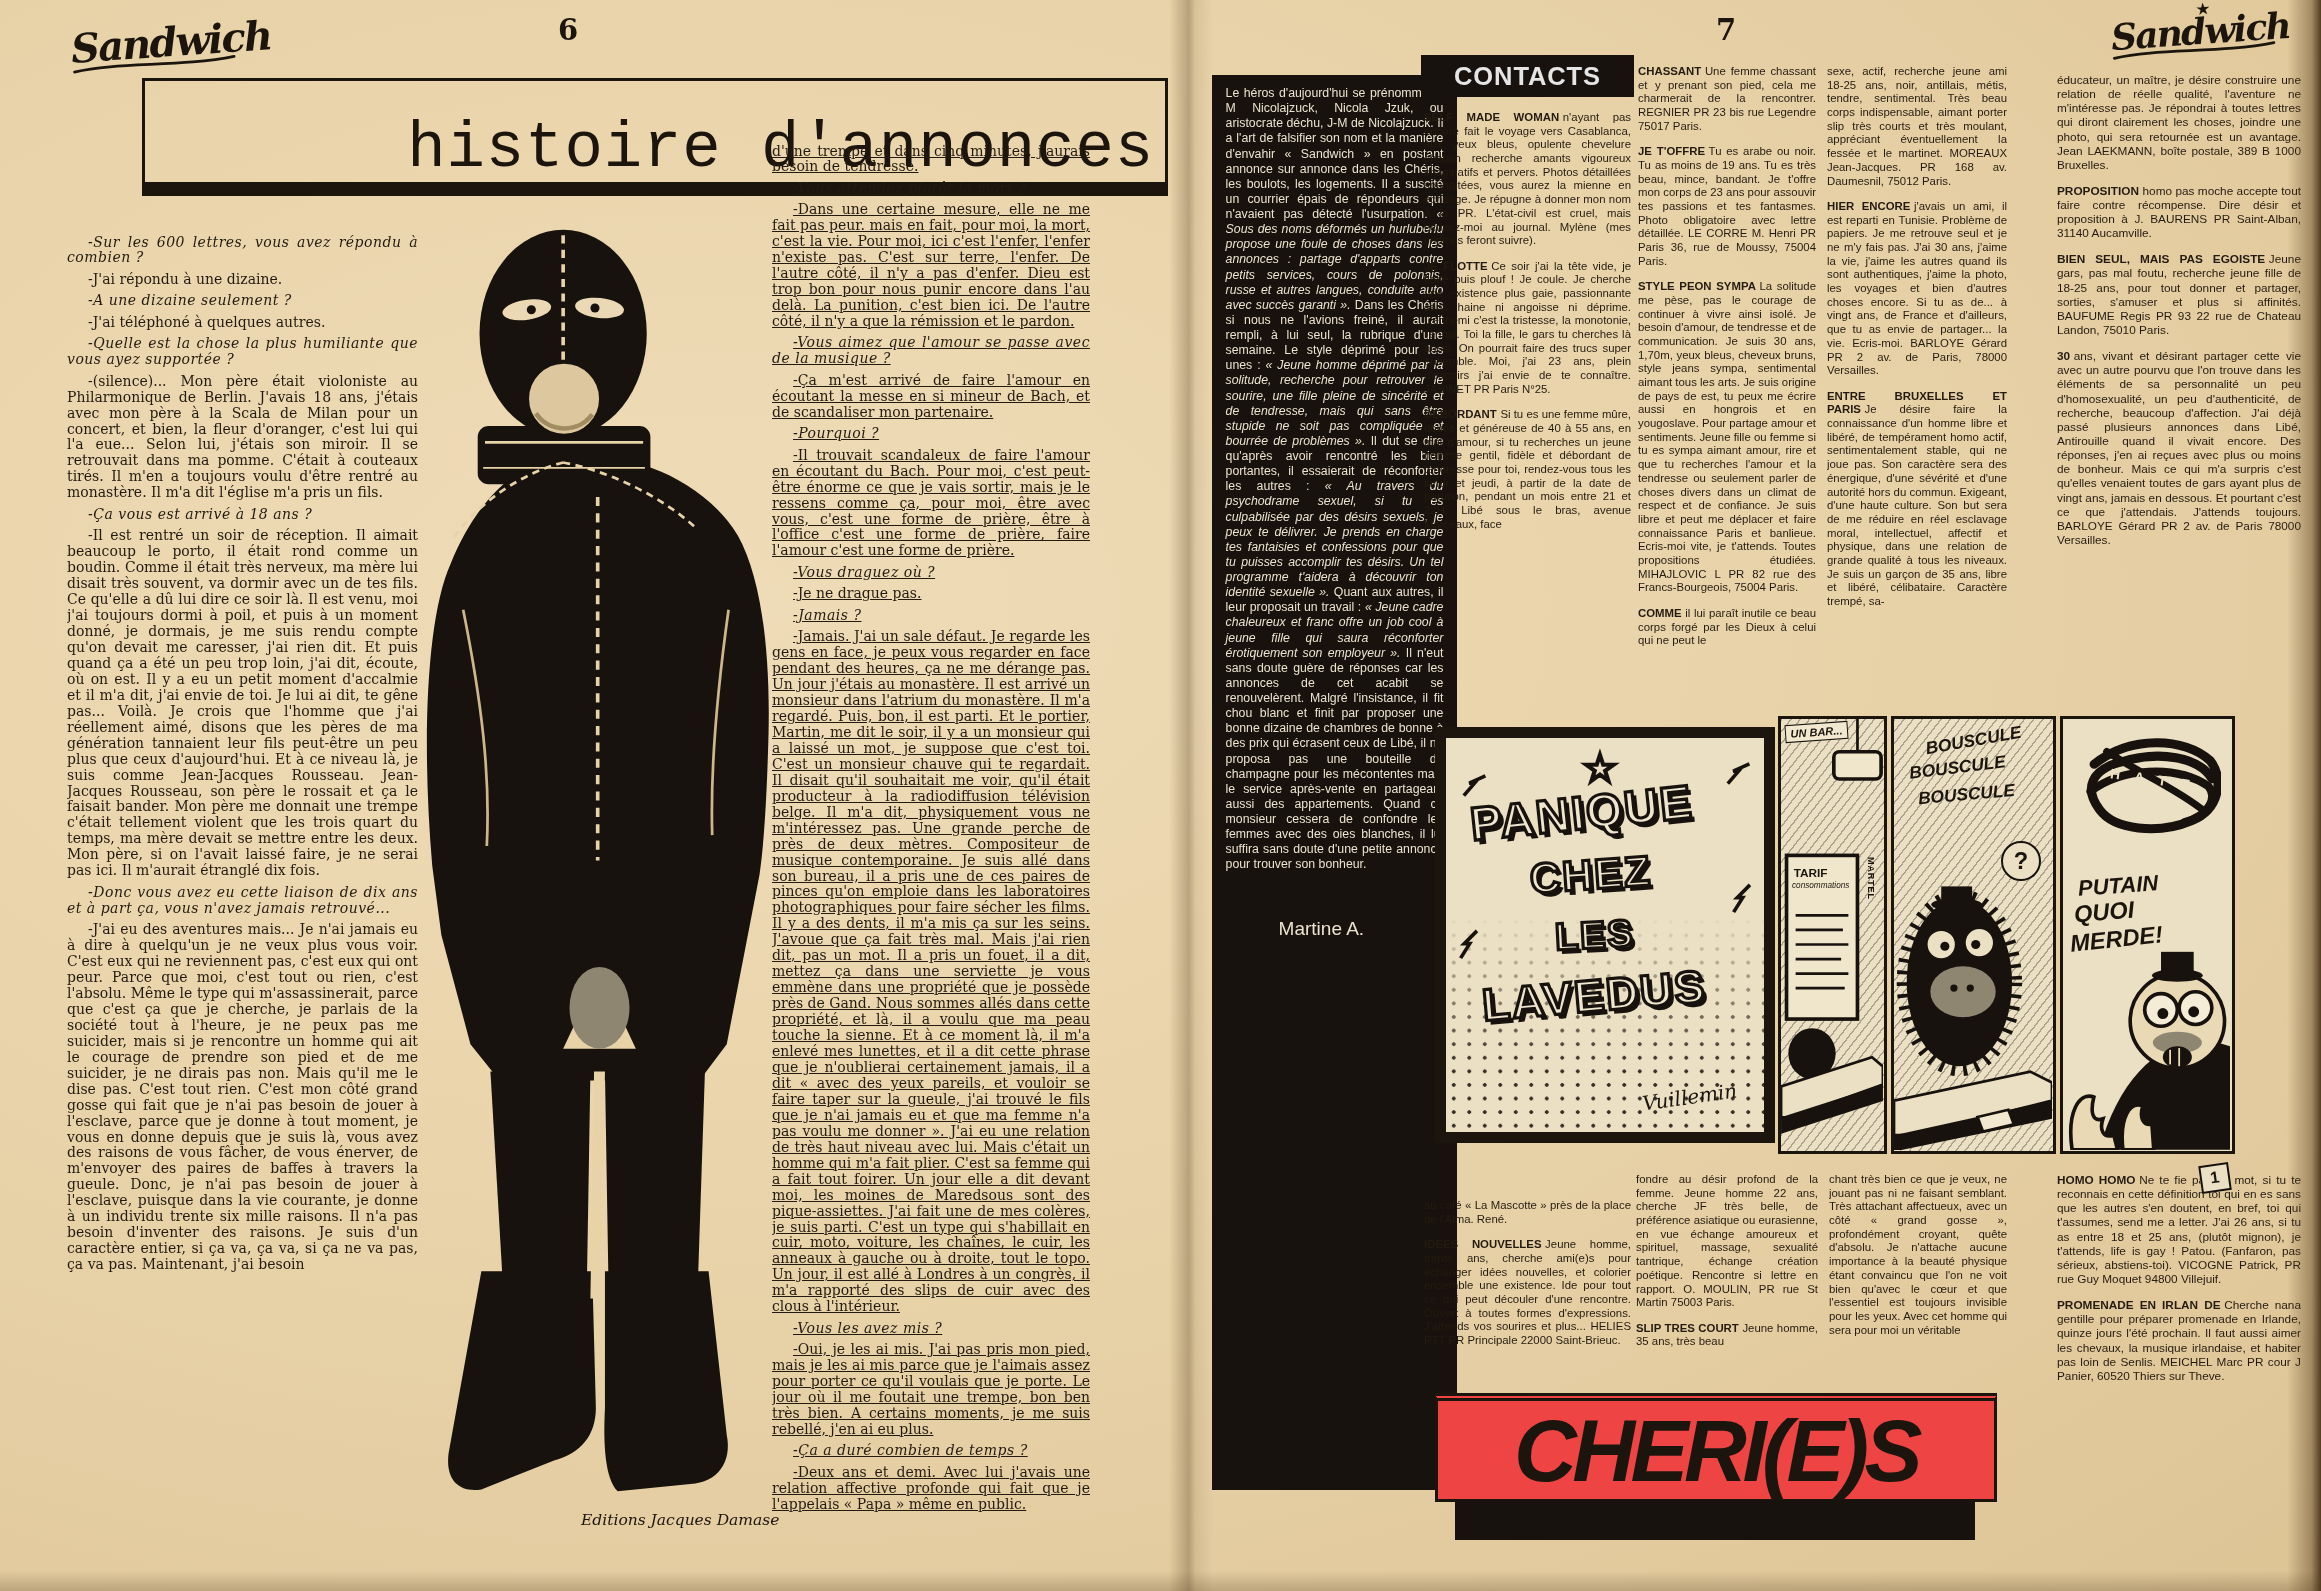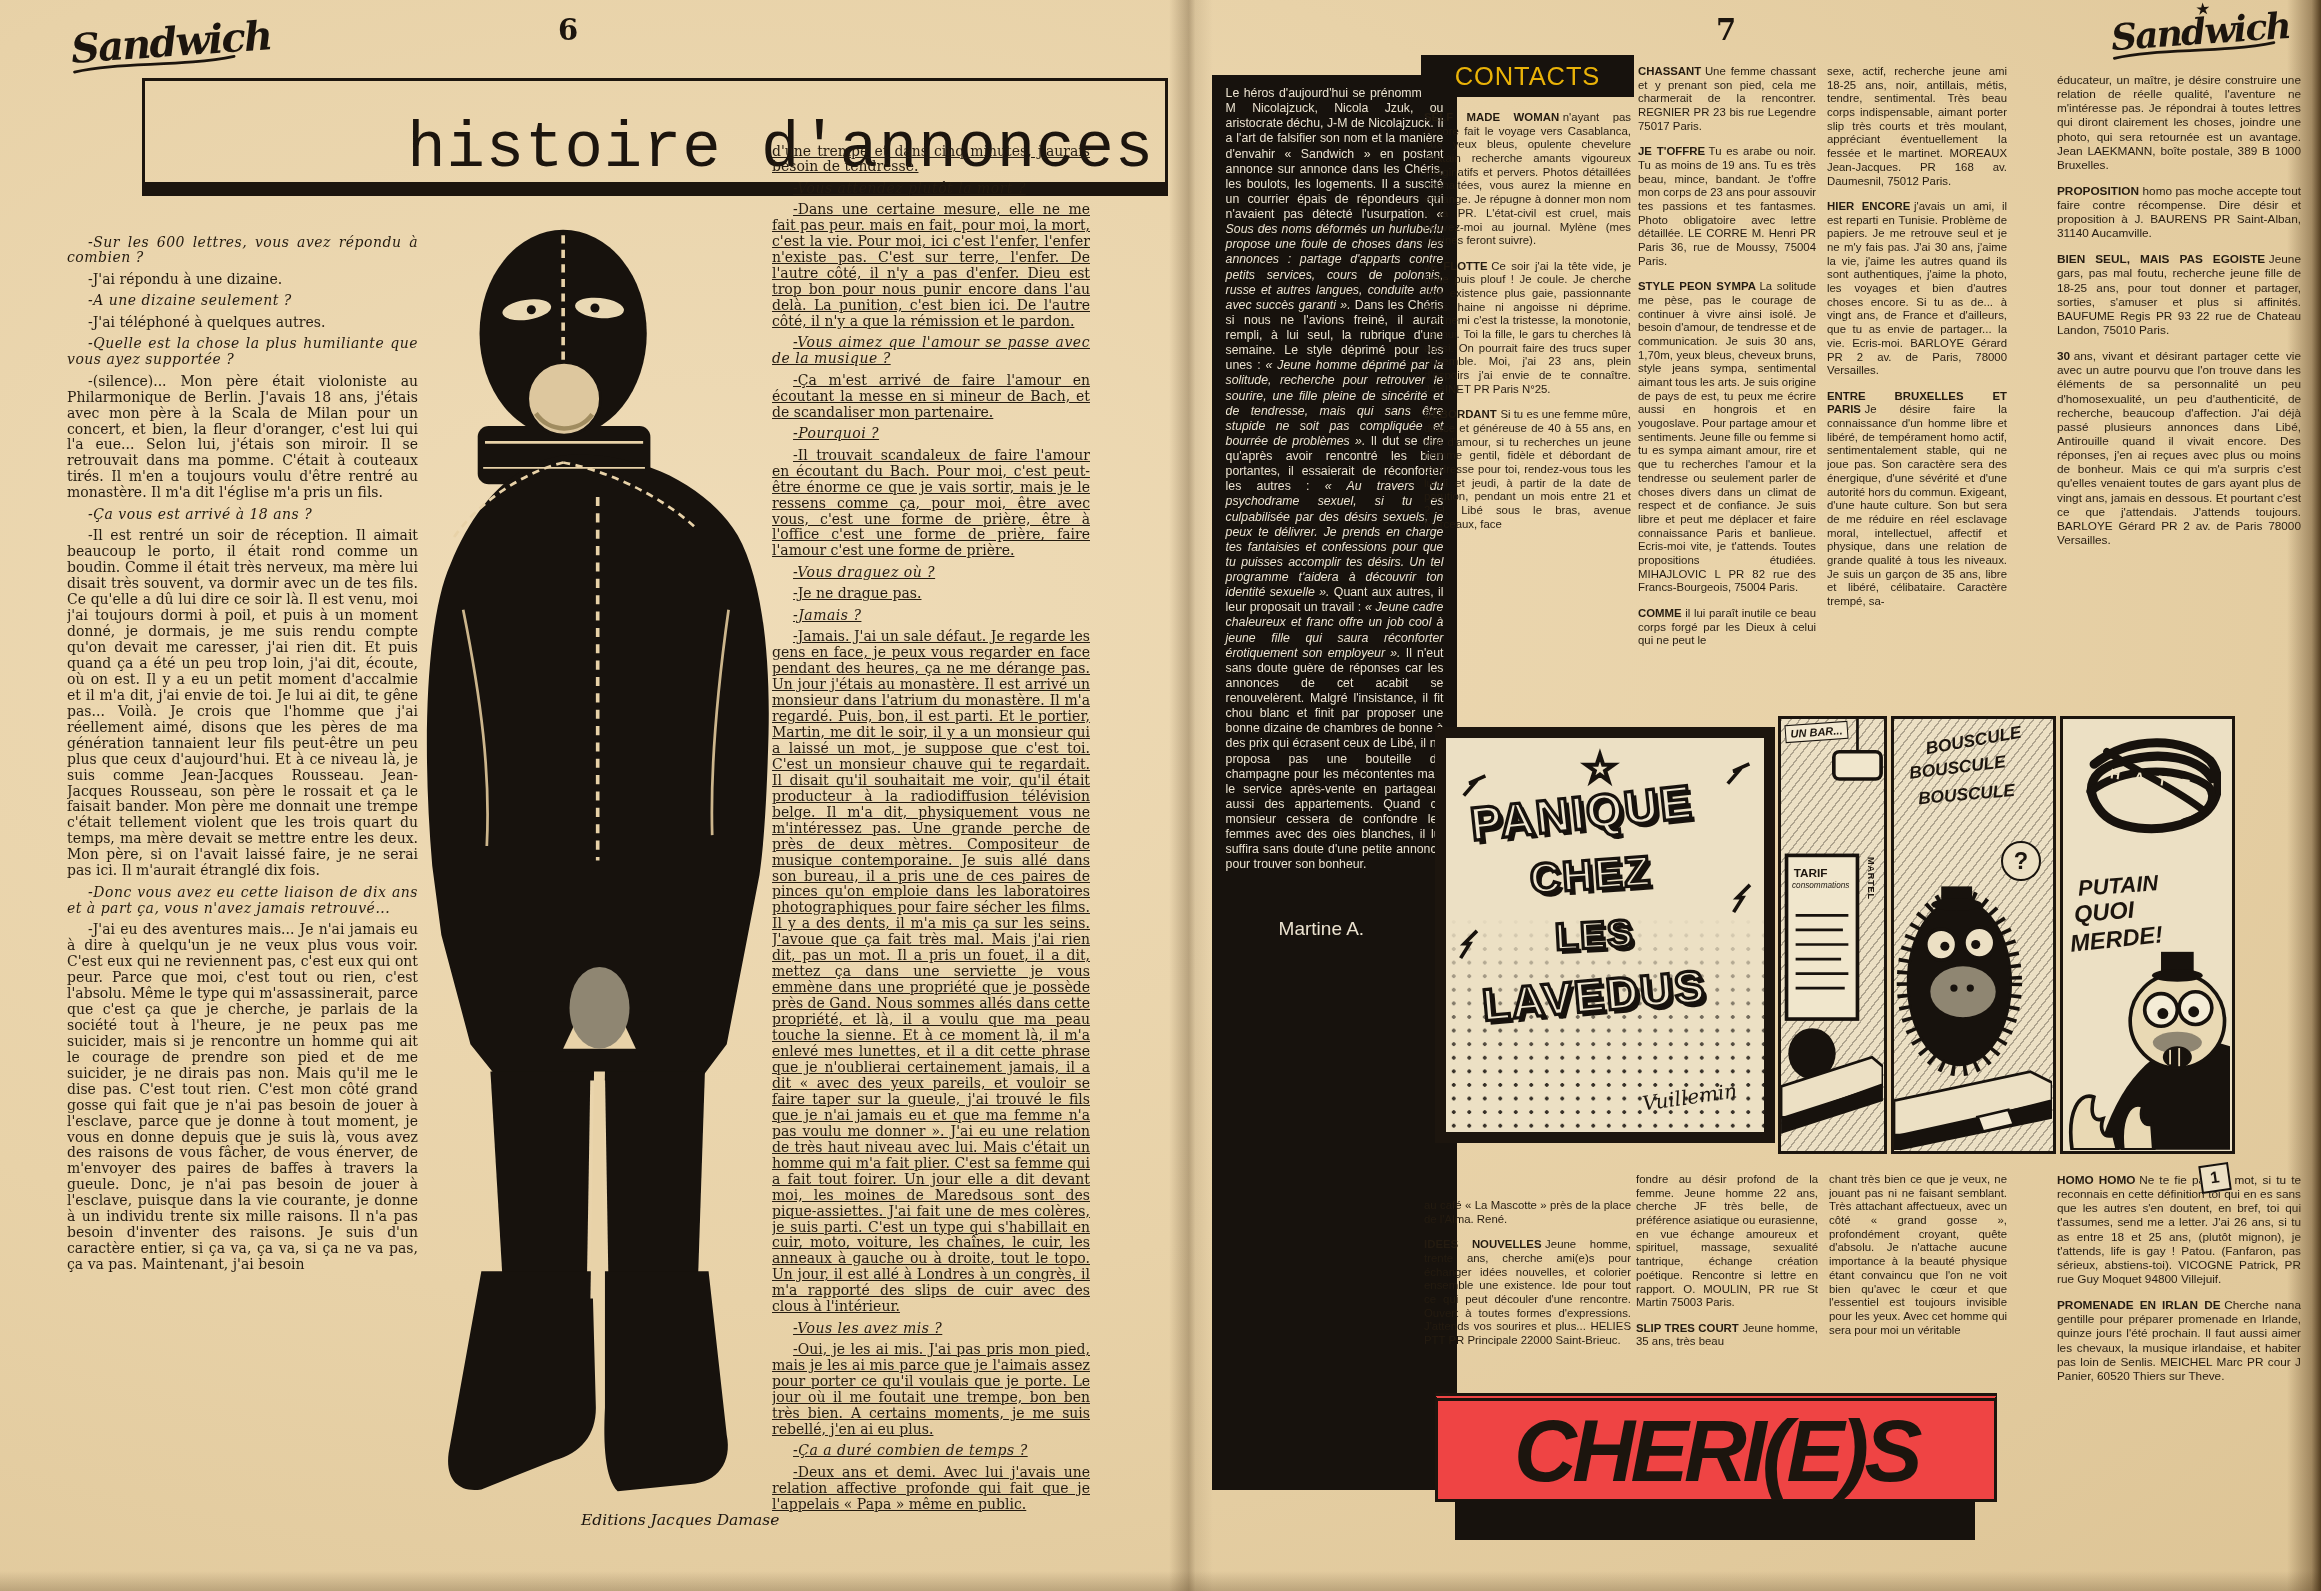--- a/index.html
+++ b/index.html
@@ -34,22 +34,22 @@
   .serifcol p.q{font-style:italic;letter-spacing:0.5px;}
   .caption{font-family:"DejaVu Serif",serif;font-style:italic;font-size:15.5px;}
   
   .encher{left:1212px;top:75px;width:245px;height:1415px;box-sizing:border-box;
     background:#17120d;color:#ece3d0;padding:11px 13.6px;overflow:hidden;
     font-size:12.3px;line-height:1.23;text-align:justify;}
   .encher .title{font-size:28px;font-weight:bold;letter-spacing:0;margin:5.5px 0 27px 1.8px;}
   .encher .body span{white-space:pre-wrap;}
   .encher .it{font-style:italic;}
   .encher .sig{display:block;margin:44px 0 0 53px;font-size:19px;font-weight:normal;}
-  .black-bar{background:#17120d;color:#eab308;display:flex;align-items:center;justify-content:center;
-    font-weight:normal;font-size:25.5px;letter-spacing:0.9px;}
+  .black-bar{background:#17120d;color:#e5e5e5;display:flex;align-items:center;justify-content:center;
+    font-weight:bold;font-size:25.5px;letter-spacing:0.9px;}
   .adcol{font-size:11.4px;line-height:1.2;text-align:justify;color:#241b10;overflow:hidden;}
   .adcol p{margin:0 0 11.8px;}
   .adcol b{margin-right:3.6px;}
   .adcol.wide{font-size:11.8px;}
   
   .panel{box-sizing:border-box;background:#ece0c4;border:3.6px solid #1c150e;overflow:hidden;}
   .panel .hatch{position:absolute;inset:0;
     background:repeating-linear-gradient(128deg,rgba(28,21,14,.30) 0 1.4px,rgba(0,0,0,0) 1.4px 7.3px);}
   .p1{border-width:11.8px;}
   .p1 .dots{position:absolute;left:0;bottom:0;width:100%;height:55%;

